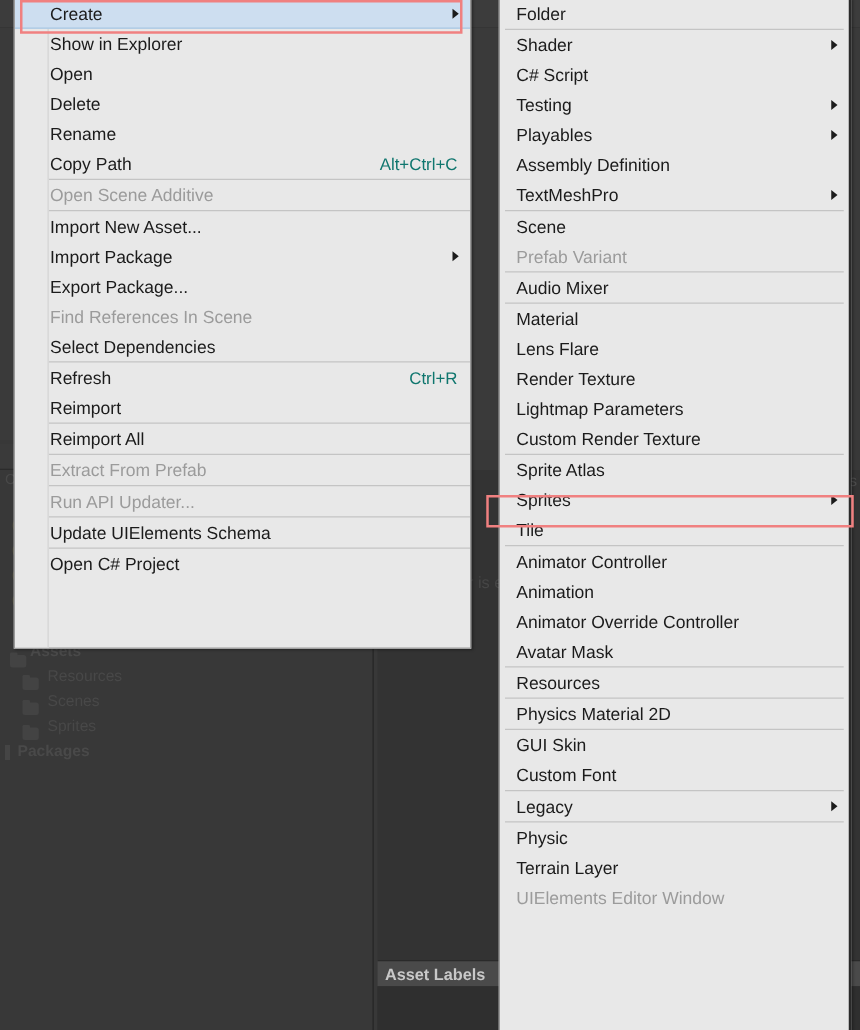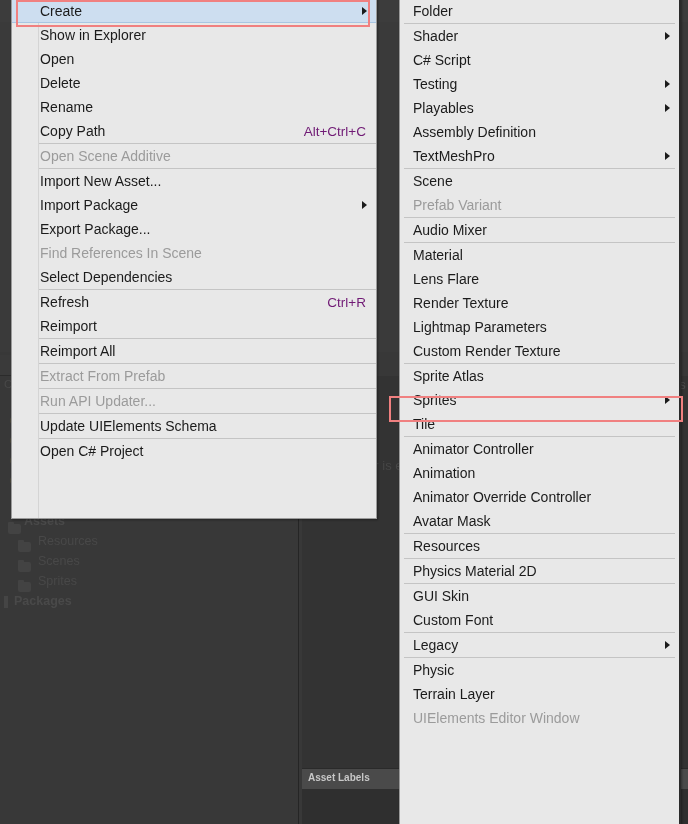--- a/index.html
+++ b/index.html
@@ -127,21 +127,21 @@
     position: absolute;
     left: 302px; top: 768px;
     width: 386px; height: 20px;
     background: #4a4a4a;
     border-top: 1px solid #2a2a2a;
   }
   .bg-assetlabels span {
     position: absolute;
     left: 6px; top: 3px;
     color: #c8c8c8;
-    font-size: 10px;
+    font-size: 13px;
     font-weight: bold;
     white-space: nowrap;
   }
   .bg-assetlabels-body {
     position: absolute;
     left: 302px; top: 789px;
     width: 386px; height: 35px;
     background: #2f2f2f;
   }
   .bg-icon-row {
@@ -173,21 +173,21 @@
     position: absolute;
   }
   .menu-item.disabled .label,
   .menu-item.disabled .shortcut {
     color: #9b9b9b;
   }
   .menu-item .shortcut {
     position: absolute;
     right: 10px;
     font-size: 13.5px;
-    color: #701a75;
+    color: #0f766e;
   }
   .menu-item .arrow {
     position: absolute;
     right: 9px;
     width: 0; height: 0;
     border-left: 5px solid #1b1b1b;
     border-top: 4px solid transparent;
     border-bottom: 4px solid transparent;
   }
   .sep {

